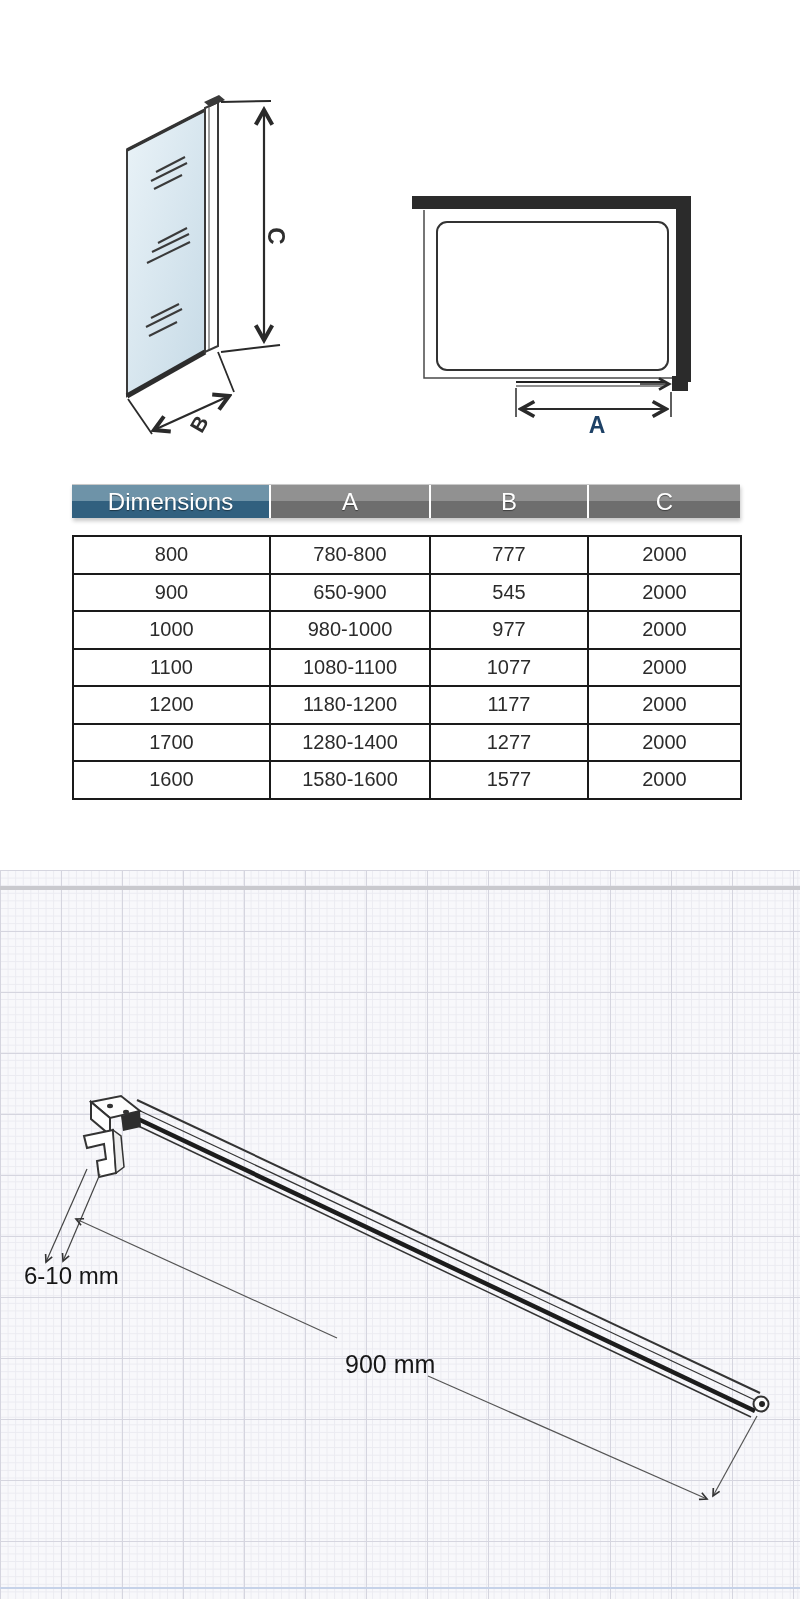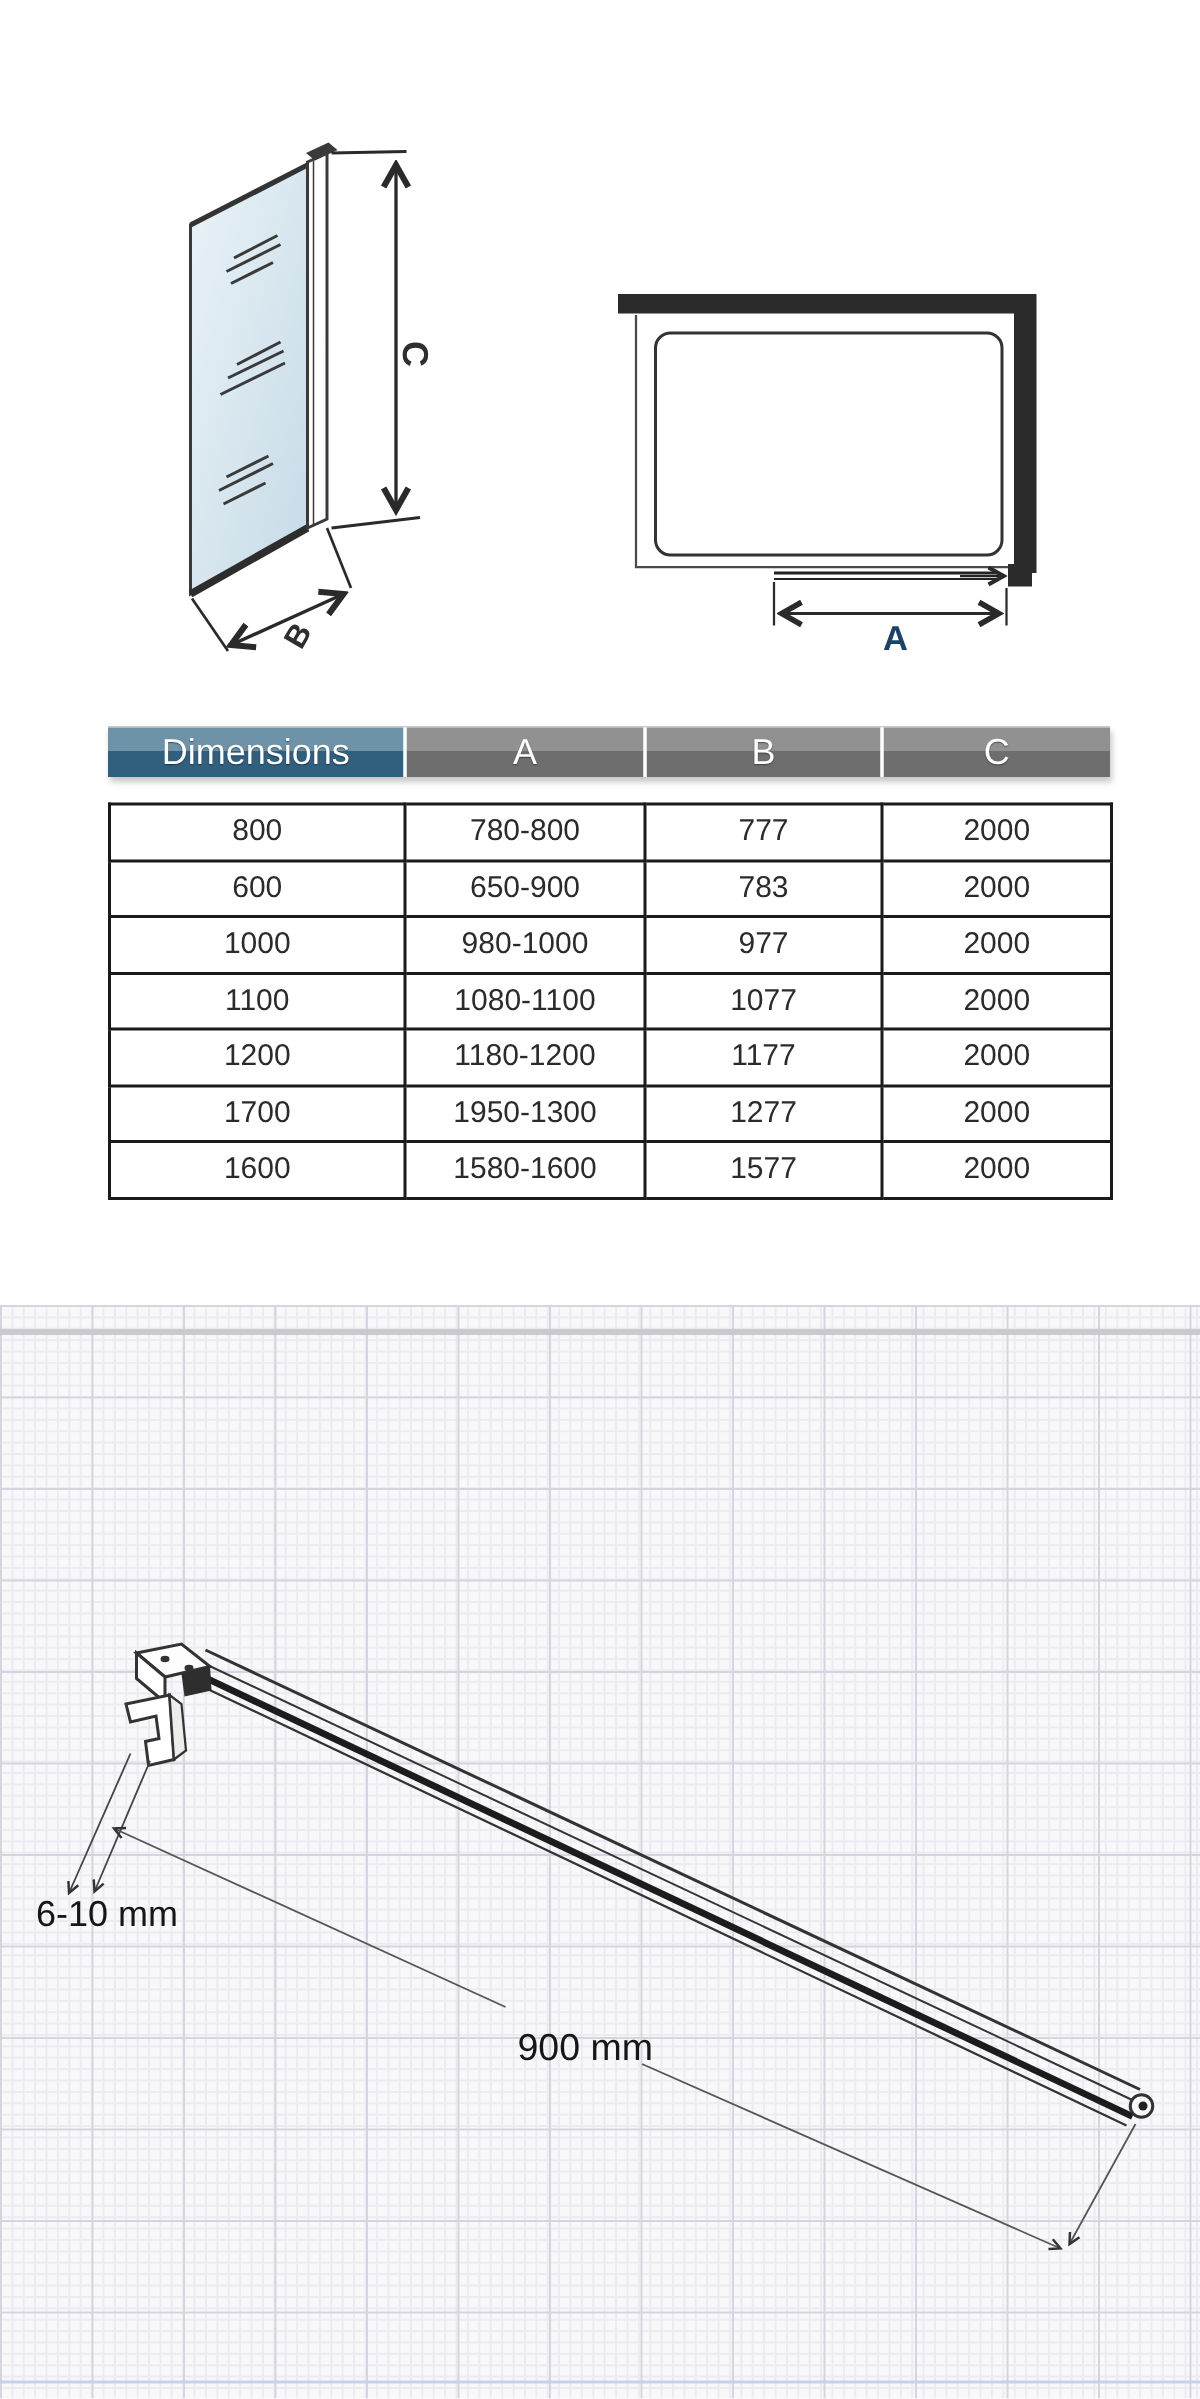--- a/index.html
+++ b/index.html
@@ -121,23 +121,23 @@
         <col style="width:153px">
       </colgroup>
     <tbody>
       <tr>
         <td>800</td>
         <td>780-800</td>
         <td>777</td>
         <td>2000</td>
       </tr>
       <tr>
-        <td>600</td>
+        <td>900</td>
         <td>650-900</td>
-        <td>783</td>
+        <td>545</td>
         <td>2000</td>
       </tr>
       <tr>
         <td>1000</td>
         <td>980-1000</td>
         <td>977</td>
         <td>2000</td>
       </tr>
       <tr>
         <td>1100</td>
@@ -146,21 +146,21 @@
         <td>2000</td>
       </tr>
       <tr>
         <td>1200</td>
         <td>1180-1200</td>
         <td>1177</td>
         <td>2000</td>
       </tr>
       <tr>
         <td>1700</td>
-        <td>1950-1300</td>
+        <td>1280-1400</td>
         <td>1277</td>
         <td>2000</td>
       </tr>
       <tr>
         <td>1600</td>
         <td>1580-1600</td>
         <td>1577</td>
         <td>2000</td>
       </tr>
     </tbody>

